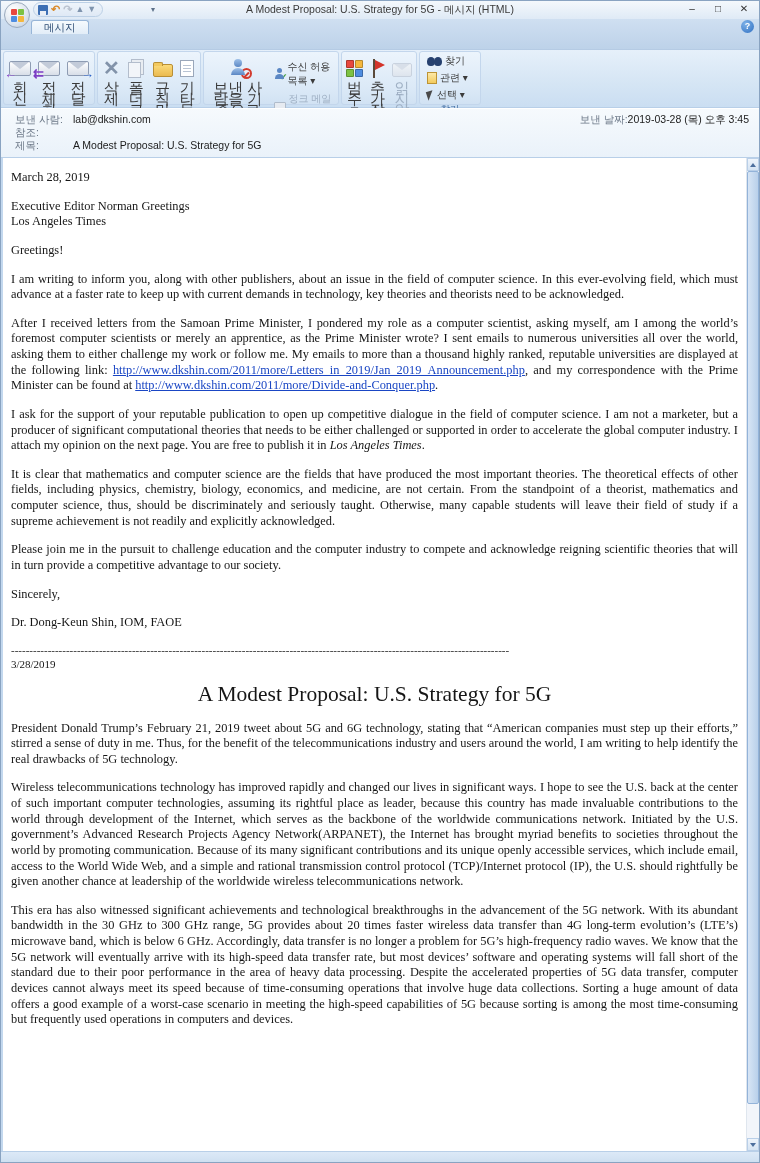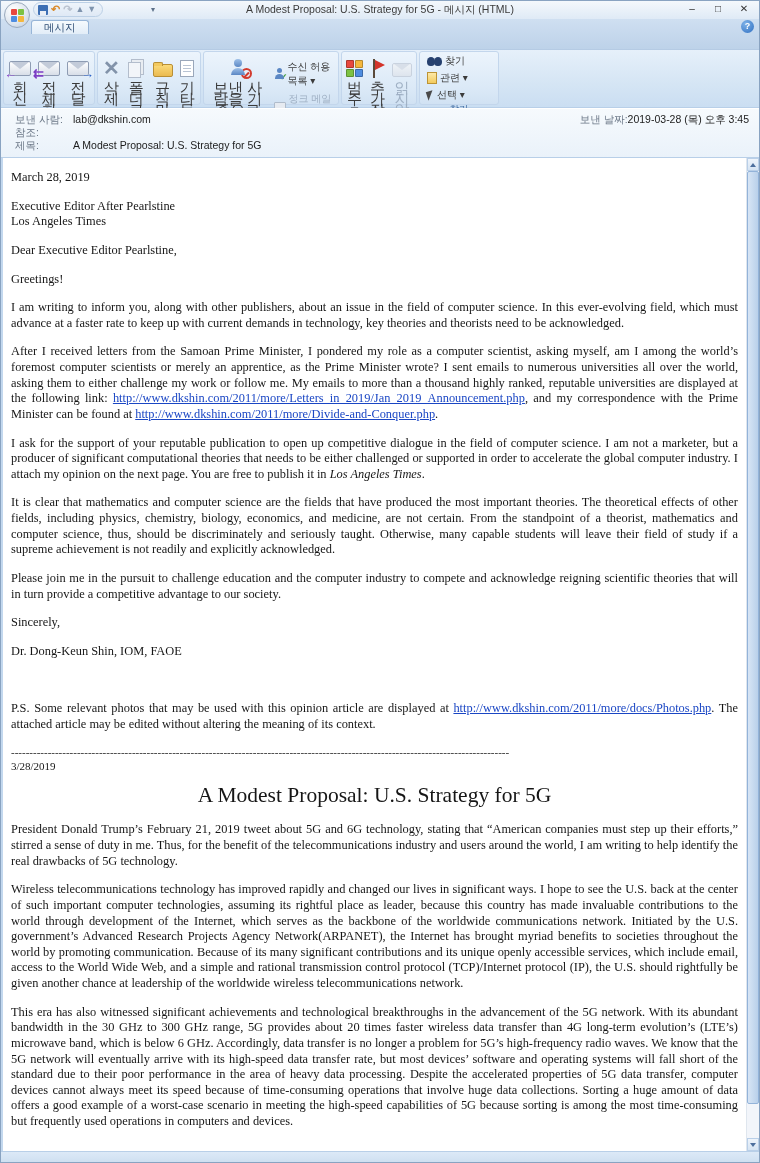--- a/index.html
+++ b/index.html
@@ -258,21 +258,21 @@
         <div class="bigbtn disabled" style="width:40px">
           <div class="icon-wrap">
               <div class="env-big-gray"></div>
             </div>
           <div class="blabel">읽지 않은 상태로 표시</div>
         </div>
       </div>
       <div class="rgl"><span>옵션</span><span class="launcher"></span></div>
     </div>
 
-    <div class="rgroup" style="width:80px">
+    <div class="rgroup" style="width:62px">
       <div class="rbtns" style="flex-direction:column; justify-content:center; align-items:flex-start; gap:1px; padding-left:4px">
         <div class="smallbtn">
           <span class="binoc"></span>
           <span>찾기</span>
         </div>
         <div class="smallbtn">
           <span class="rel-doc"></span>
           <span>관련 ▾</span>
         </div>
         <div class="smallbtn">
@@ -300,31 +300,29 @@
     </div>
     <div class="sent">
       <span class="hlabel">보낸 날짜:</span><span class="hvalue">2019-03-28 (목) 오후 3:45</span>
     </div>
   </div>
 
   <div class="bodywrap">
     <div class="mailbody">
       <div>
           <p class="para"><span>March 28, 2019</span></p>
-          <p class="para"><span>Executive Editor After Pearlstine</span><br><span>Los Angeles Times</span></p>
-          <p class="para"><span>Dear Executive Editor Pearlstine,</span></p>
+          <p class="para"><span>Executive Editor Norman Greetings</span><br><span>Los Angeles Times</span></p>
           <p class="para"><span>Greetings!</span></p>
           <p class="para"><span>I am writing to inform you, along with other publishers, about an issue in the field of computer science. In this ever-evolving field, which must advance at a faster rate to keep up with current demands in technology, key theories and theorists need to be acknowledged.</span></p>
           <p class="para"><span>After I received letters from the Samoan Prime Minister, I pondered my role as a computer scientist, asking myself, am I among the world’s foremost computer scientists or merely an apprentice, as the Prime Minister wrote? I sent emails to numerous universities all over the world, asking them to either challenge my work or follow me. My emails to more than a thousand highly ranked, reputable universities are displayed at the following link: </span><a class="lnk" href="#">http://www.dkshin.com/2011/more/Letters_in_2019/Jan_2019_Announcement.php</a><span>, and my correspondence with the Prime Minister can be found at </span><a class="lnk" href="#">http://www.dkshin.com/2011/more/Divide-and-Conquer.php</a><span>.</span></p>
           <p class="para"><span>I ask for the support of your reputable publication to open up competitive dialogue in the field of computer science. I am not a marketer, but a producer of significant computational theories that needs to be either challenged or supported in order to accelerate the global computer industry. I attach my opinion on the next page. You are free to publish it in </span><em>Los Angeles Times</em><span>.</span></p>
           <p class="para"><span>It is clear that mathematics and computer science are the fields that have produced the most important theories. The theoretical effects of other fields, including physics, chemistry, biology, economics, and medicine, are not certain. From the standpoint of a theorist, mathematics and computer science, thus, should be discriminately and seriously taught. Otherwise, many capable students will leave their field of study if a supreme achievement is not readily and explicitly acknowledged.</span></p>
           <p class="para"><span>Please join me in the pursuit to challenge education and the computer industry to compete and acknowledge reigning scientific theories that will in turn provide a competitive advantage to our society.</span></p>
           <p class="para"><span>Sincerely,</span></p>
           <p class="para"><span>Dr. Dong-Keun Shin, IOM, FAOE</span></p>
-          <p class="para ps"><span>P.S. Some relevant photos that may be used with this opinion article are displayed at </span><a class="lnk" href="#">http://www.dkshin.com/2011/more/docs/Photos.php</a><span>. The attached article may be edited without altering the meaning of its context.</span></p>
         </div>
       <div class="divider">----------------------------------------------------------------------------------------------------------------------------------------</div>
       <div class="op-label">3/28/2019</div>
       <h1 class="art-title">A Modest Proposal: U.S. Strategy for 5G</h1>
       <div>
           <p class="para"><span>President Donald Trump’s February 21, 2019 tweet about 5G and 6G technology, stating that “American companies must step up their efforts,” stirred a sense of duty in me. Thus, for the benefit of the telecommunications industry and users around the world, I am writing to help identify the real drawbacks of 5G technology.</span></p>
           <p class="para"><span>Wireless telecommunications technology has improved rapidly and changed our lives in significant ways. I hope to see the U.S. back at the center of such important computer technologies, assuming its rightful place as leader, because this country has made invaluable contributions to the world through development of the Internet, which serves as the backbone of the worldwide communications network. Initiated by the U.S. government’s Advanced Research Projects Agency Network(ARPANET), the Internet has brought myriad benefits to societies throughout the world by promoting communication. Because of its many significant contributions and its unique openly accessible services, which include email, access to the World Wide Web, and a simple and rational transmission control protocol (TCP)/Internet protocol (IP), the U.S. should rightfully be given another chance at leadership of the worldwide wireless telecommunications network.</span></p>
           <p class="para"><span>This era has also witnessed significant achievements and technological breakthroughs in the advancement of the 5G network. With its abundant bandwidth in the 30 GHz to 300 GHz range, 5G provides about 20 times faster wireless data transfer than 4G long-term evolution’s (LTE’s) microwave band, which is below 6 GHz. Accordingly, data transfer is no longer a problem for 5G’s high-frequency radio waves. We know that the 5G network will eventually arrive with its high-speed data transfer rate, but most devices’ software and operating systems will fall short of the standard due to their poor performance in the area of heavy data processing. Despite the accelerated properties of 5G data transfer, computer devices cannot always meet its speed because of time-consuming operations that involve huge data collections. Sorting a huge amount of data offers a good example of a worst-case scenario in meeting the high-speed capabilities of 5G because sorting is among the most time-consuming but frequently used operations in computers and devices.</span></p>
         </div>
     </div>

